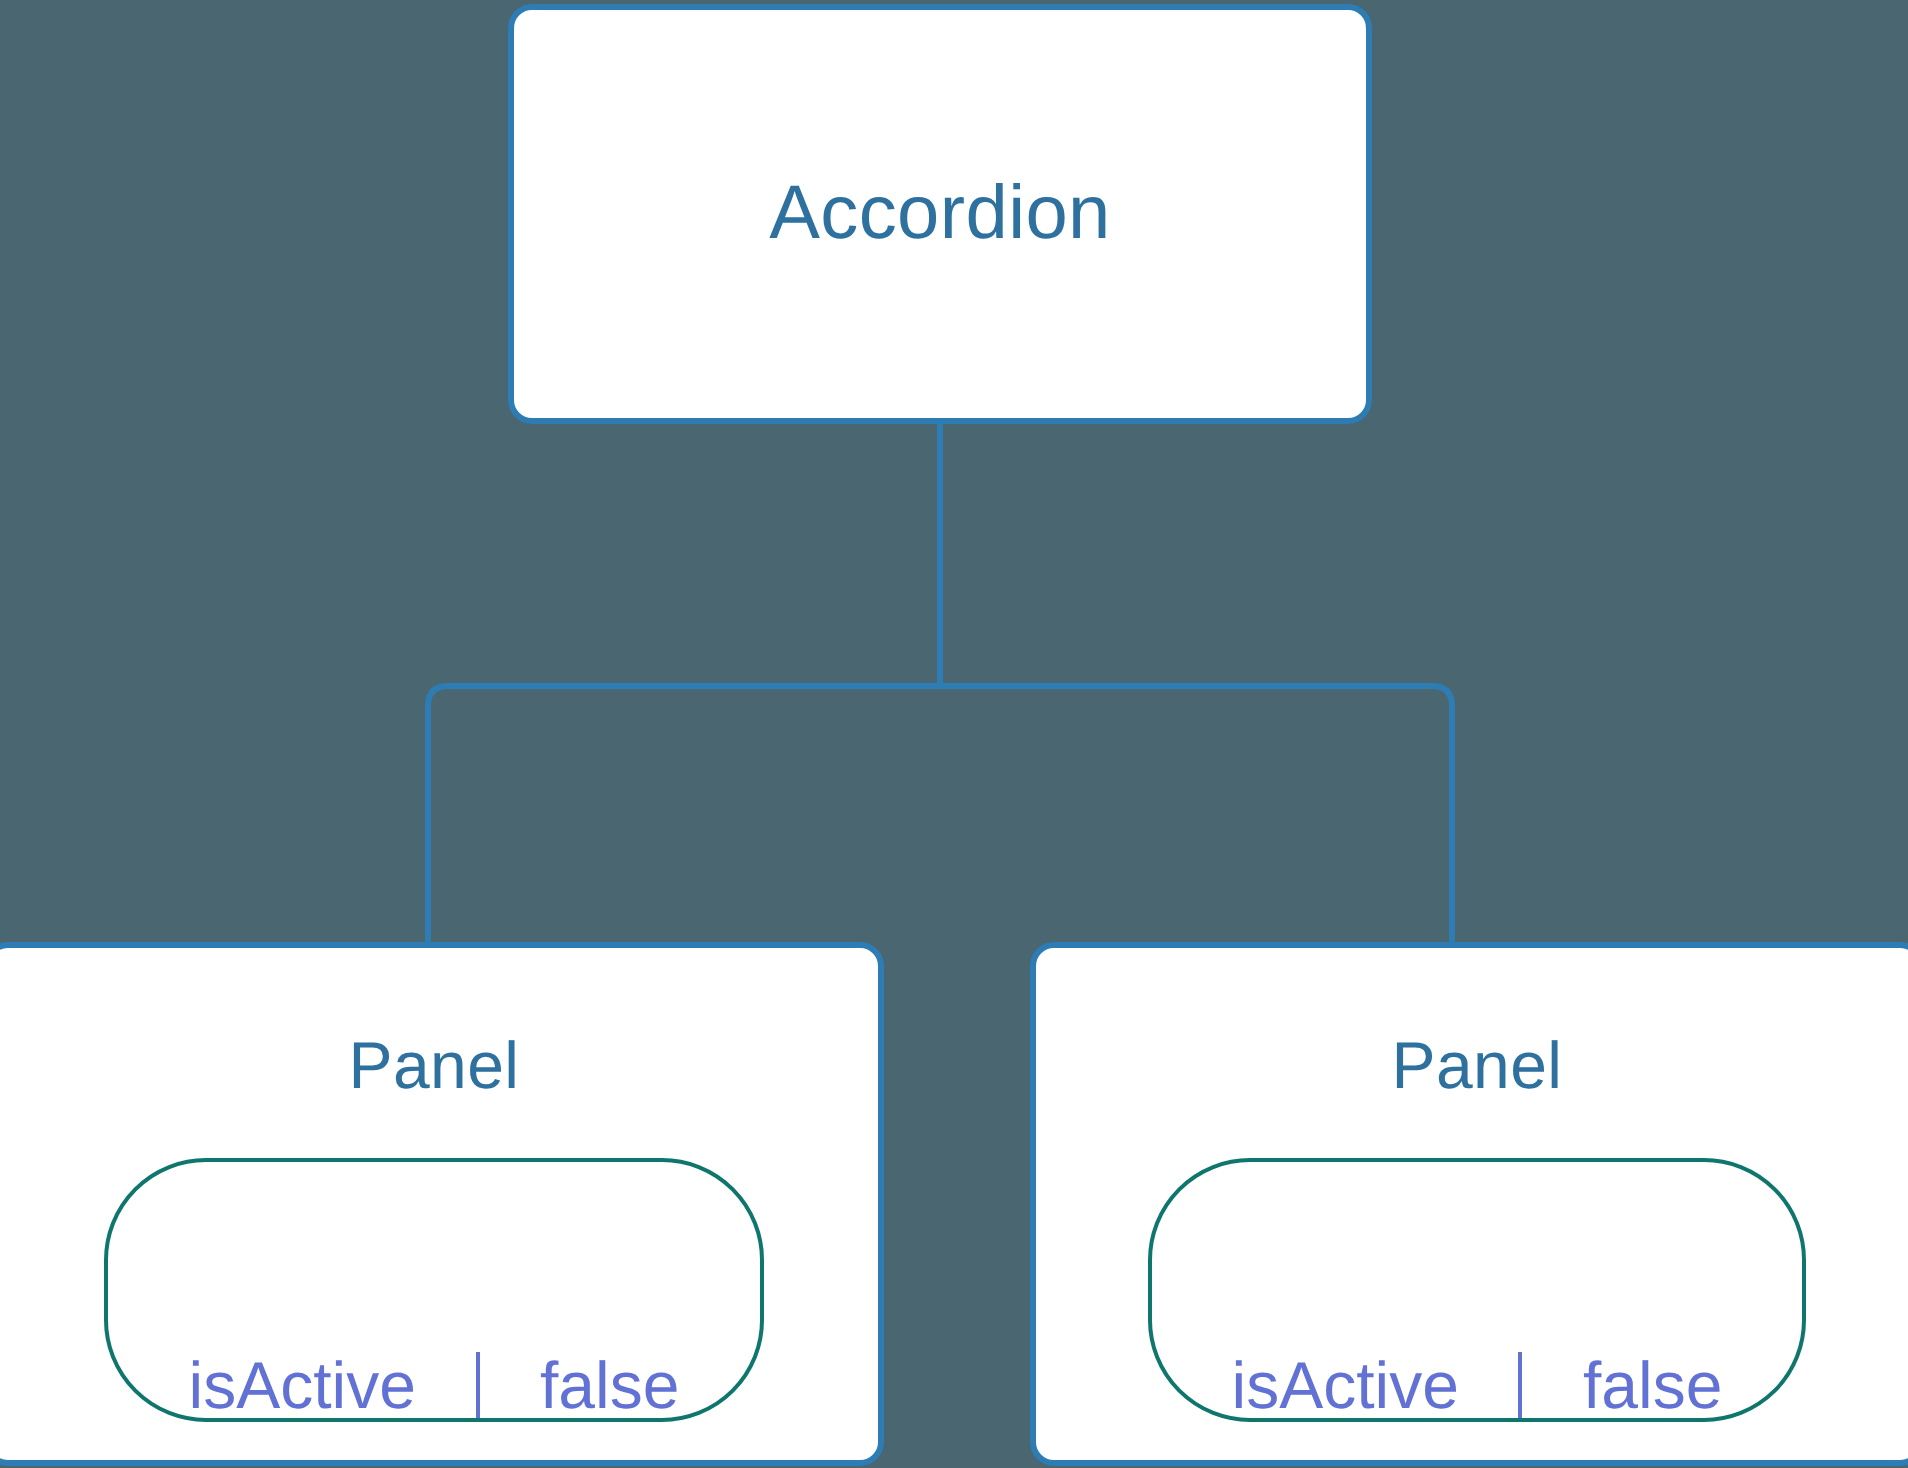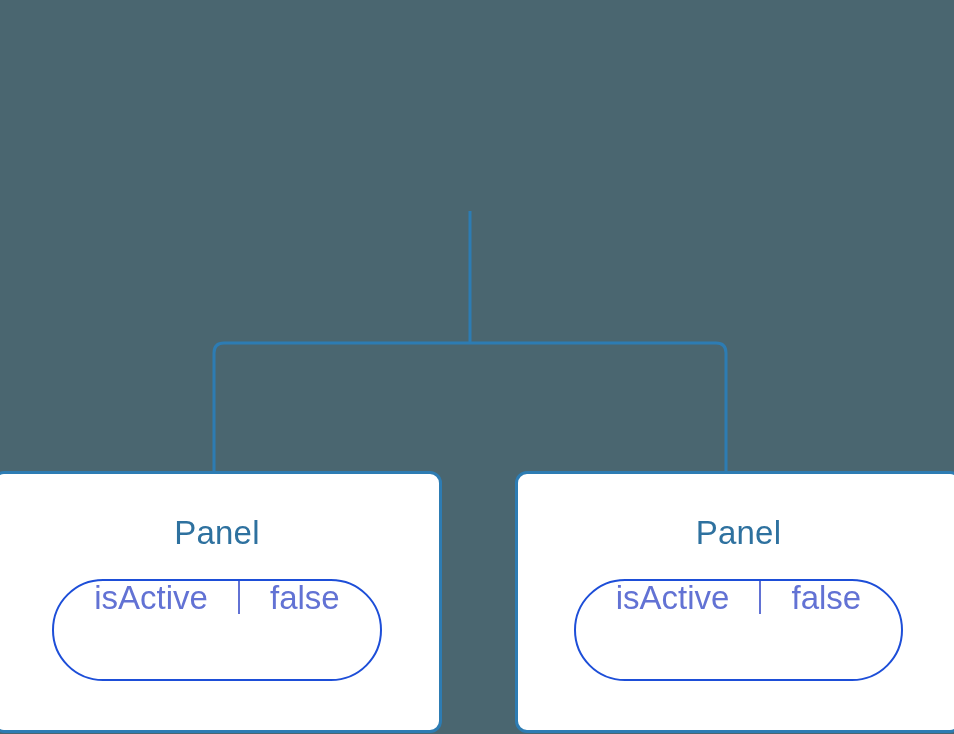--- a/index.html
+++ b/index.html
@@ -80,26 +80,26 @@
   .node-title {
     color: #2e719f;
     font-weight: 400;
     letter-spacing: 0.2px;
     white-space: nowrap;
   }
 
   
   .pill {
     margin-top: 30px;
-    height: 102px;
+    height: 132px;
     box-sizing: border-box;
-    border: 2px solid #1d4ed8;
+    border: 2px solid #0f766e;
     border-radius: 51px;
     display: flex;
-    align-items: flex-start;
+    align-items: flex-end;
     background: transparent;
   }
   .pill-key,
   .pill-value {
     display: flex;
     align-items: center;
     justify-content: center;
     color: #6272d4;
     font-size: 33px;
     line-height: 1;
@@ -124,20 +124,23 @@
 
   <svg id="connectors" viewBox="0 0 954 734" width="954" height="734" fill="none" xmlns="http://www.w3.org/2000/svg" aria-hidden="true">
 
     <path d="M470 211 L470 343" stroke="#2d7cb3" stroke-width="3" fill="none"></path>
 
     <path d="M470 343 L224 343 Q214 343 214 353 L214 473" stroke="#2d7cb3" stroke-width="3" fill="none" stroke-linecap="butt" stroke-linejoin="round"></path>
 
     <path d="M470 343 L716 343 Q726 343 726 353 L726 473" stroke="#2d7cb3" stroke-width="3" fill="none" stroke-linecap="butt" stroke-linejoin="round"></path>
   </svg>
 
+  <div class="node root">
+    <div class="node-title">Accordion</div>
+  </div>
 
   <div class="node child left">
     <div class="node-title">Panel</div>
     <div class="pill">
       <div class="pill-key">isActive</div>
       <div class="pill-value">false</div>
     </div>
   </div>
 
   <div class="node child right">

